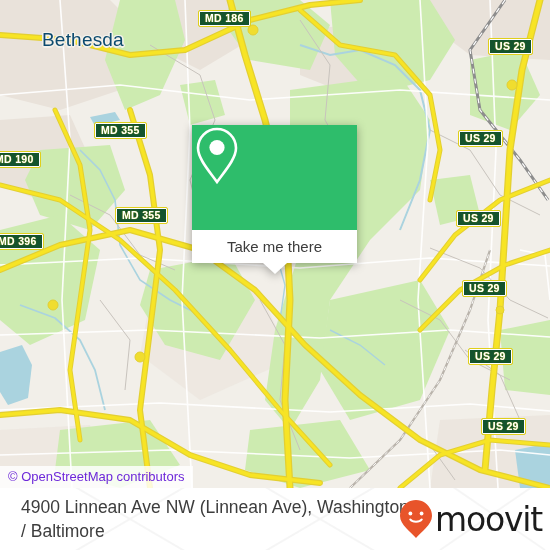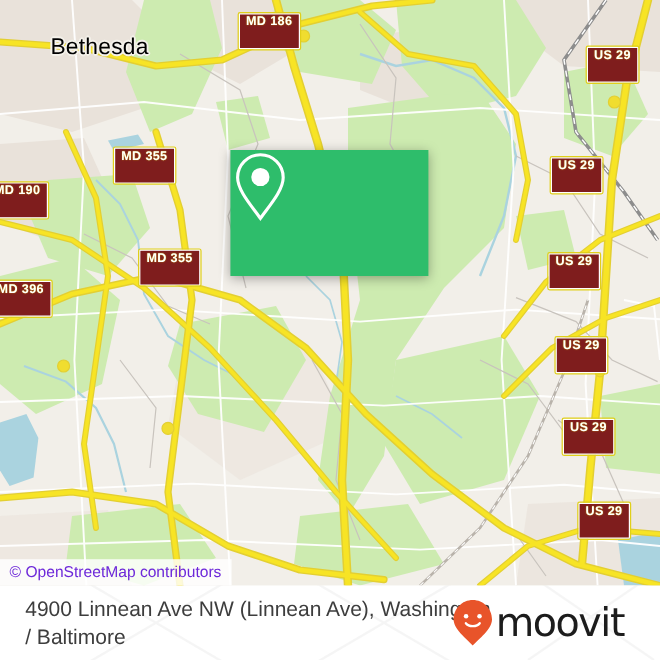--- a/index.html
+++ b/index.html
@@ -22,44 +22,44 @@
     left: 0; top: 0;
     width: 550px; height: 488px;
     overflow: hidden;
     background: #f2efe9;
   }
   #map svg { display:block; position:absolute; left:0; top:0; }
 
   
   .city-label {
     position: absolute;
-    color: #000000;
+    color: #0c4a6e;
     font-size: 19px;
     letter-spacing: .2px;
     text-shadow:
       -1.5px 0 #f4f1ea, 1.5px 0 #f4f1ea, 0 -1.5px #f4f1ea, 0 1.5px #f4f1ea,
       -1px -1px #f4f1ea, 1px -1px #f4f1ea, -1px 1px #f4f1ea, 1px 1px #f4f1ea;
     white-space: nowrap;
   }
   .shield {
     position: absolute;
-    background: #7f1d1d;
+    background: #14532d;
     border: 1.5px solid #ffffff;
     outline: 1px solid #e0cf1a;
     color: #ffffff;
     font-size: 10.5px;
     font-weight: bold;
     letter-spacing: .3px;
     line-height: 11px;
     padding: 1px 5px 2px 5px;
     border-radius: 1px;
     white-space: nowrap;
     text-shadow: 0 0 1px #d8c800;
     box-sizing: border-box;
-    height: 30px;
+    height: 15px;
   }
 
   
   #popup {
     position: absolute;
     left: 192px; top: 125px;
     width: 165px;
     filter: drop-shadow(0 2px 5px rgba(0,0,0,.33));
   }
   #popup-head {
@@ -116,24 +116,25 @@
   #footer-title {
     position: relative;
     margin-left: 21px;
     width: 390px;
     color: #3d3d3d;
     font-size: 17.5px;
     line-height: 24px;
   }
   #brand {
     position: absolute;
-    right: 30px;
+    right: 8px;
     top: 50%;
     transform: translateY(-50%);
     display: flex;
+    align-items: center;
   }
   #brand-name {
     color: #1c1c1c;
     font-size: 33px;
     letter-spacing: -1.2px;
     margin-left: 2px;
     font-family: "DejaVu Sans", sans-serif;
     font-weight: 500;
   }
 </style>
@@ -282,20 +283,24 @@
     <div class="shield" style="left:469px;  top:349px;">US 29</div>
     <div class="shield" style="left:482px;  top:419px;">US 29</div>
 
     <div id="popup">
       <div id="popup-head">
         <svg width="50" height="62" viewBox="0 0 50 62">
           <path d="M25,4 C14.5,4 6,12.5 6,23 C6,34 18,47 25,57 C32,47 44,34 44,23 C44,12.5 35.5,4 25,4 Z" fill="none" stroke="#ffffff" stroke-width="2.6"></path>
           <circle cx="25" cy="22.5" r="7.6" fill="#ffffff"></circle>
         </svg>
       </div>
+      <div id="popup-foot">
+        <span id="popup-foot-label">Take me there</span>
+        <div id="popup-tail"></div>
+      </div>
     </div>
 
     <div id="attribution">© OpenStreetMap contributors</div>
   </div>
 
   <div id="footer">
     <svg id="footer-bg" viewBox="0 0 550 62">
       <g stroke="#9a9a9a" stroke-width="2" fill="none">
         <path d="M60,-10 L200,72"></path>
         <path d="M200,-10 L60,72"></path>

